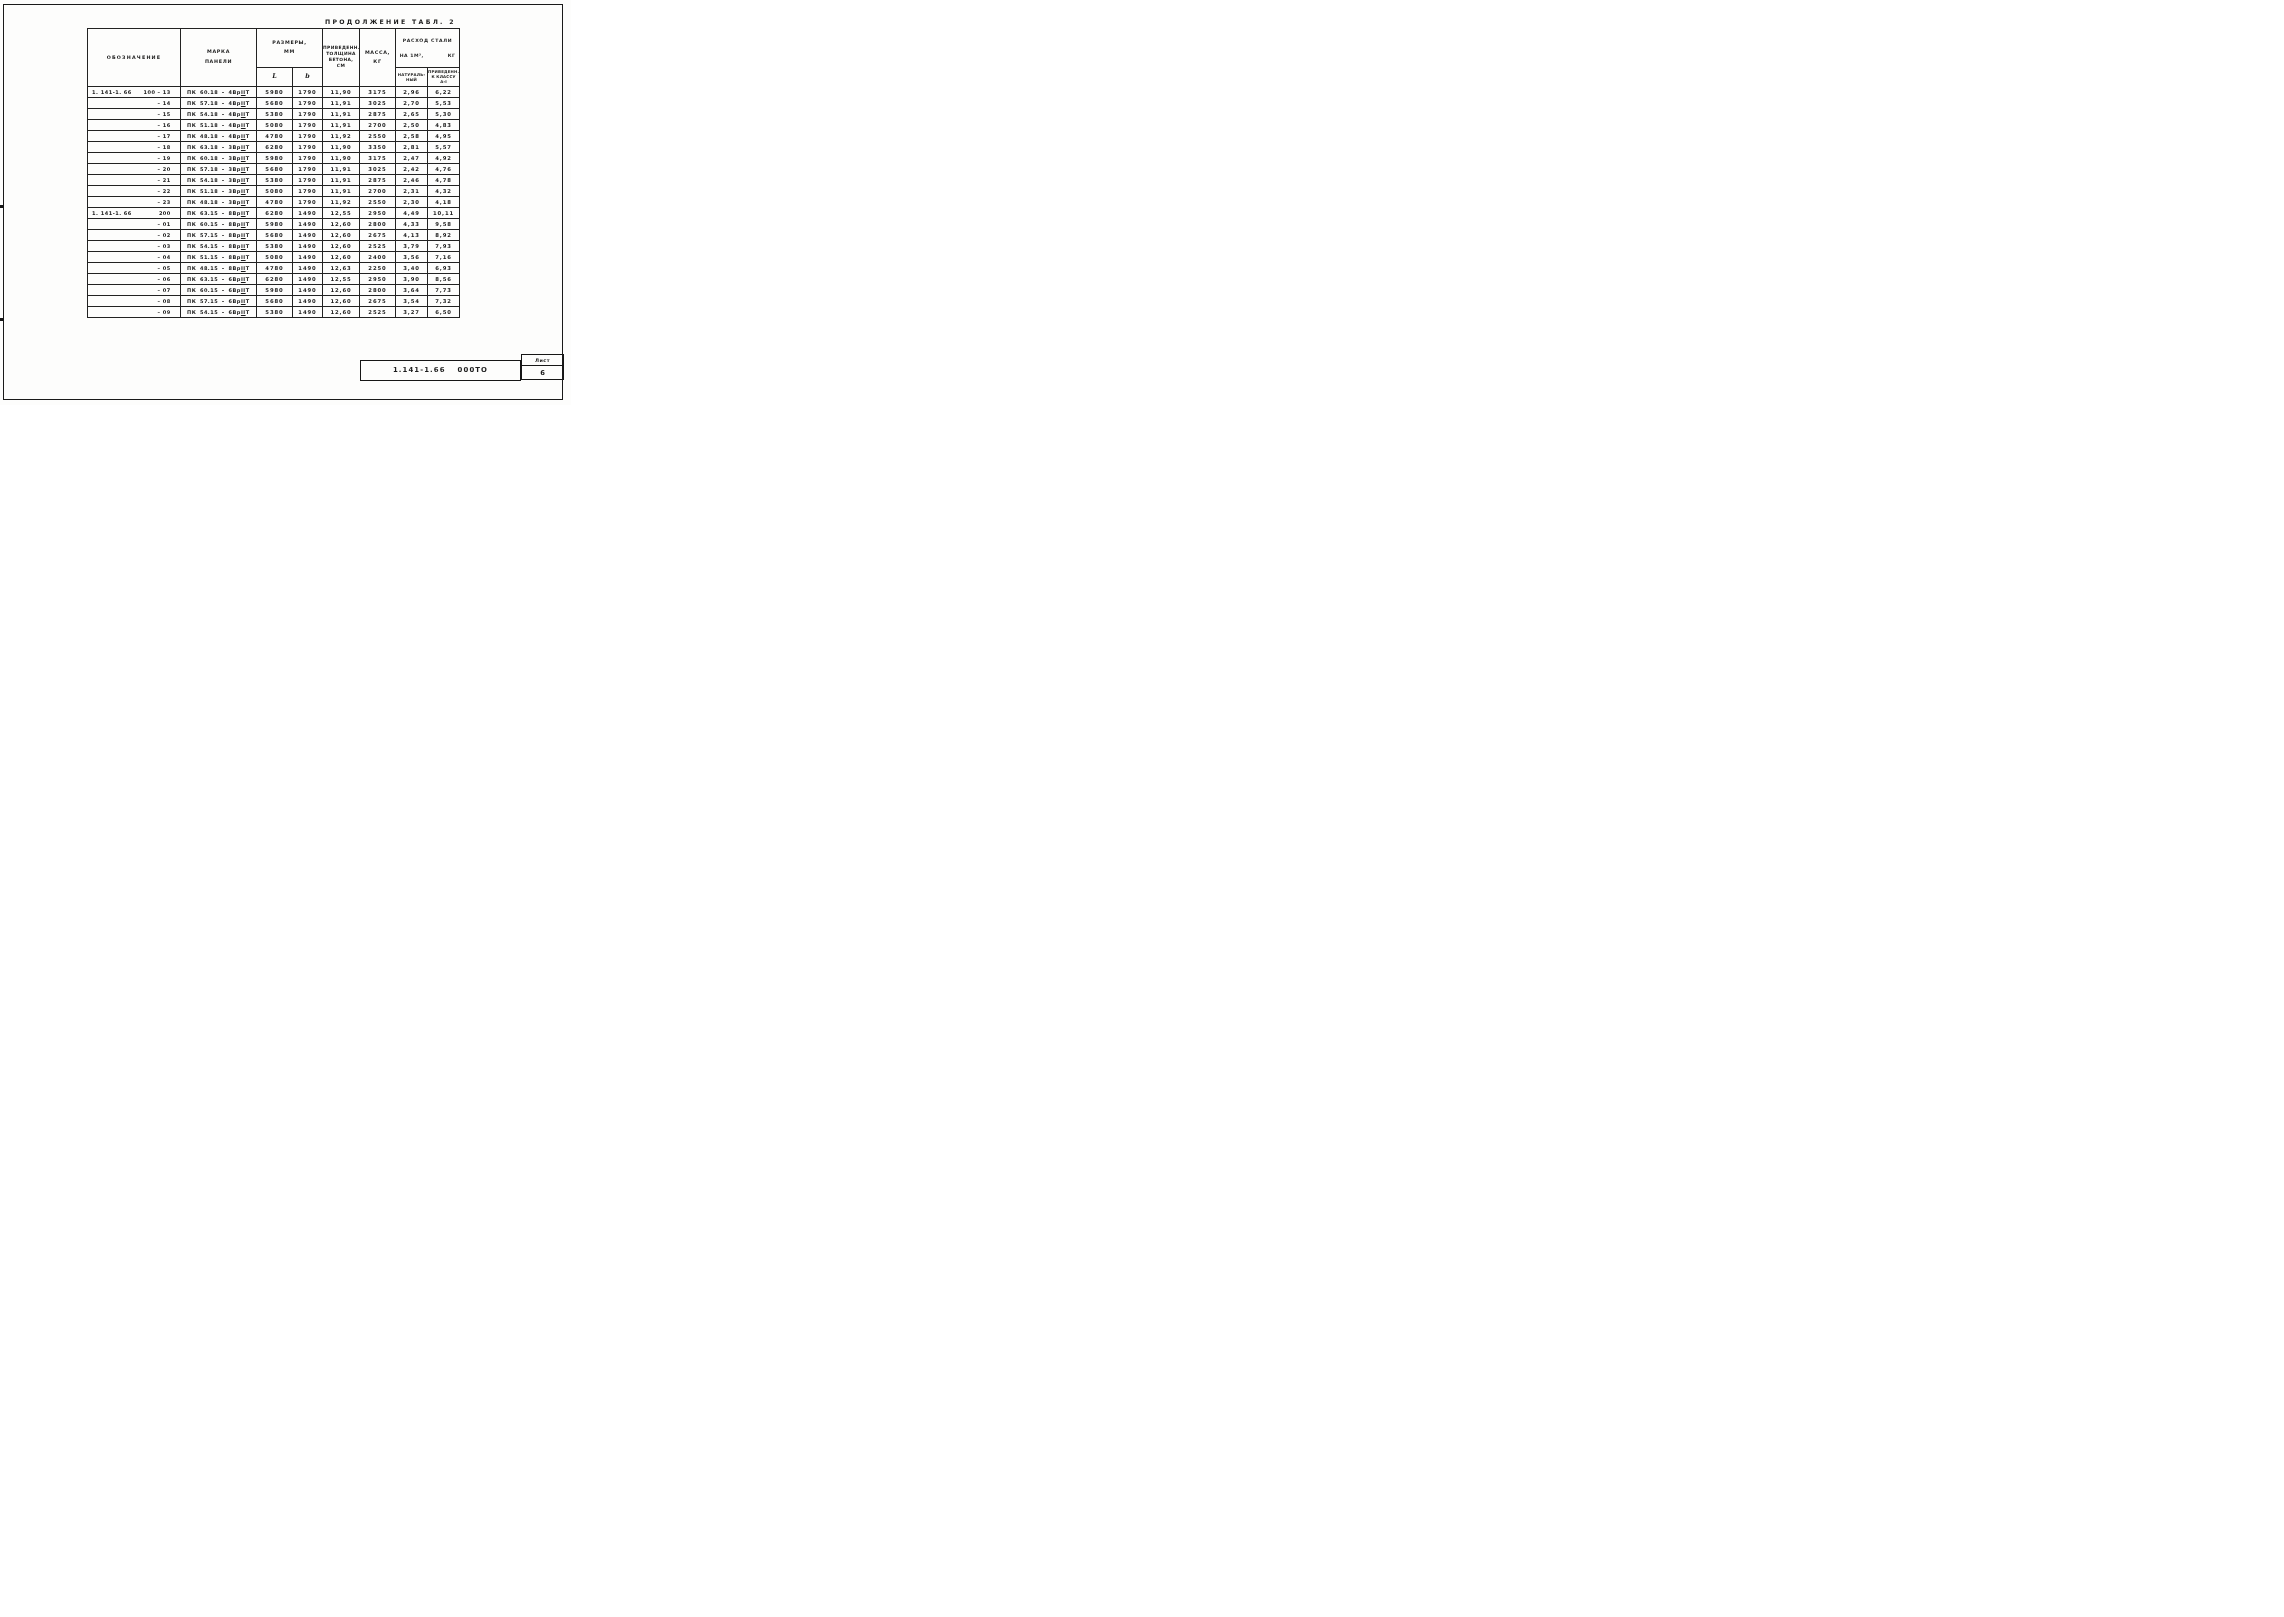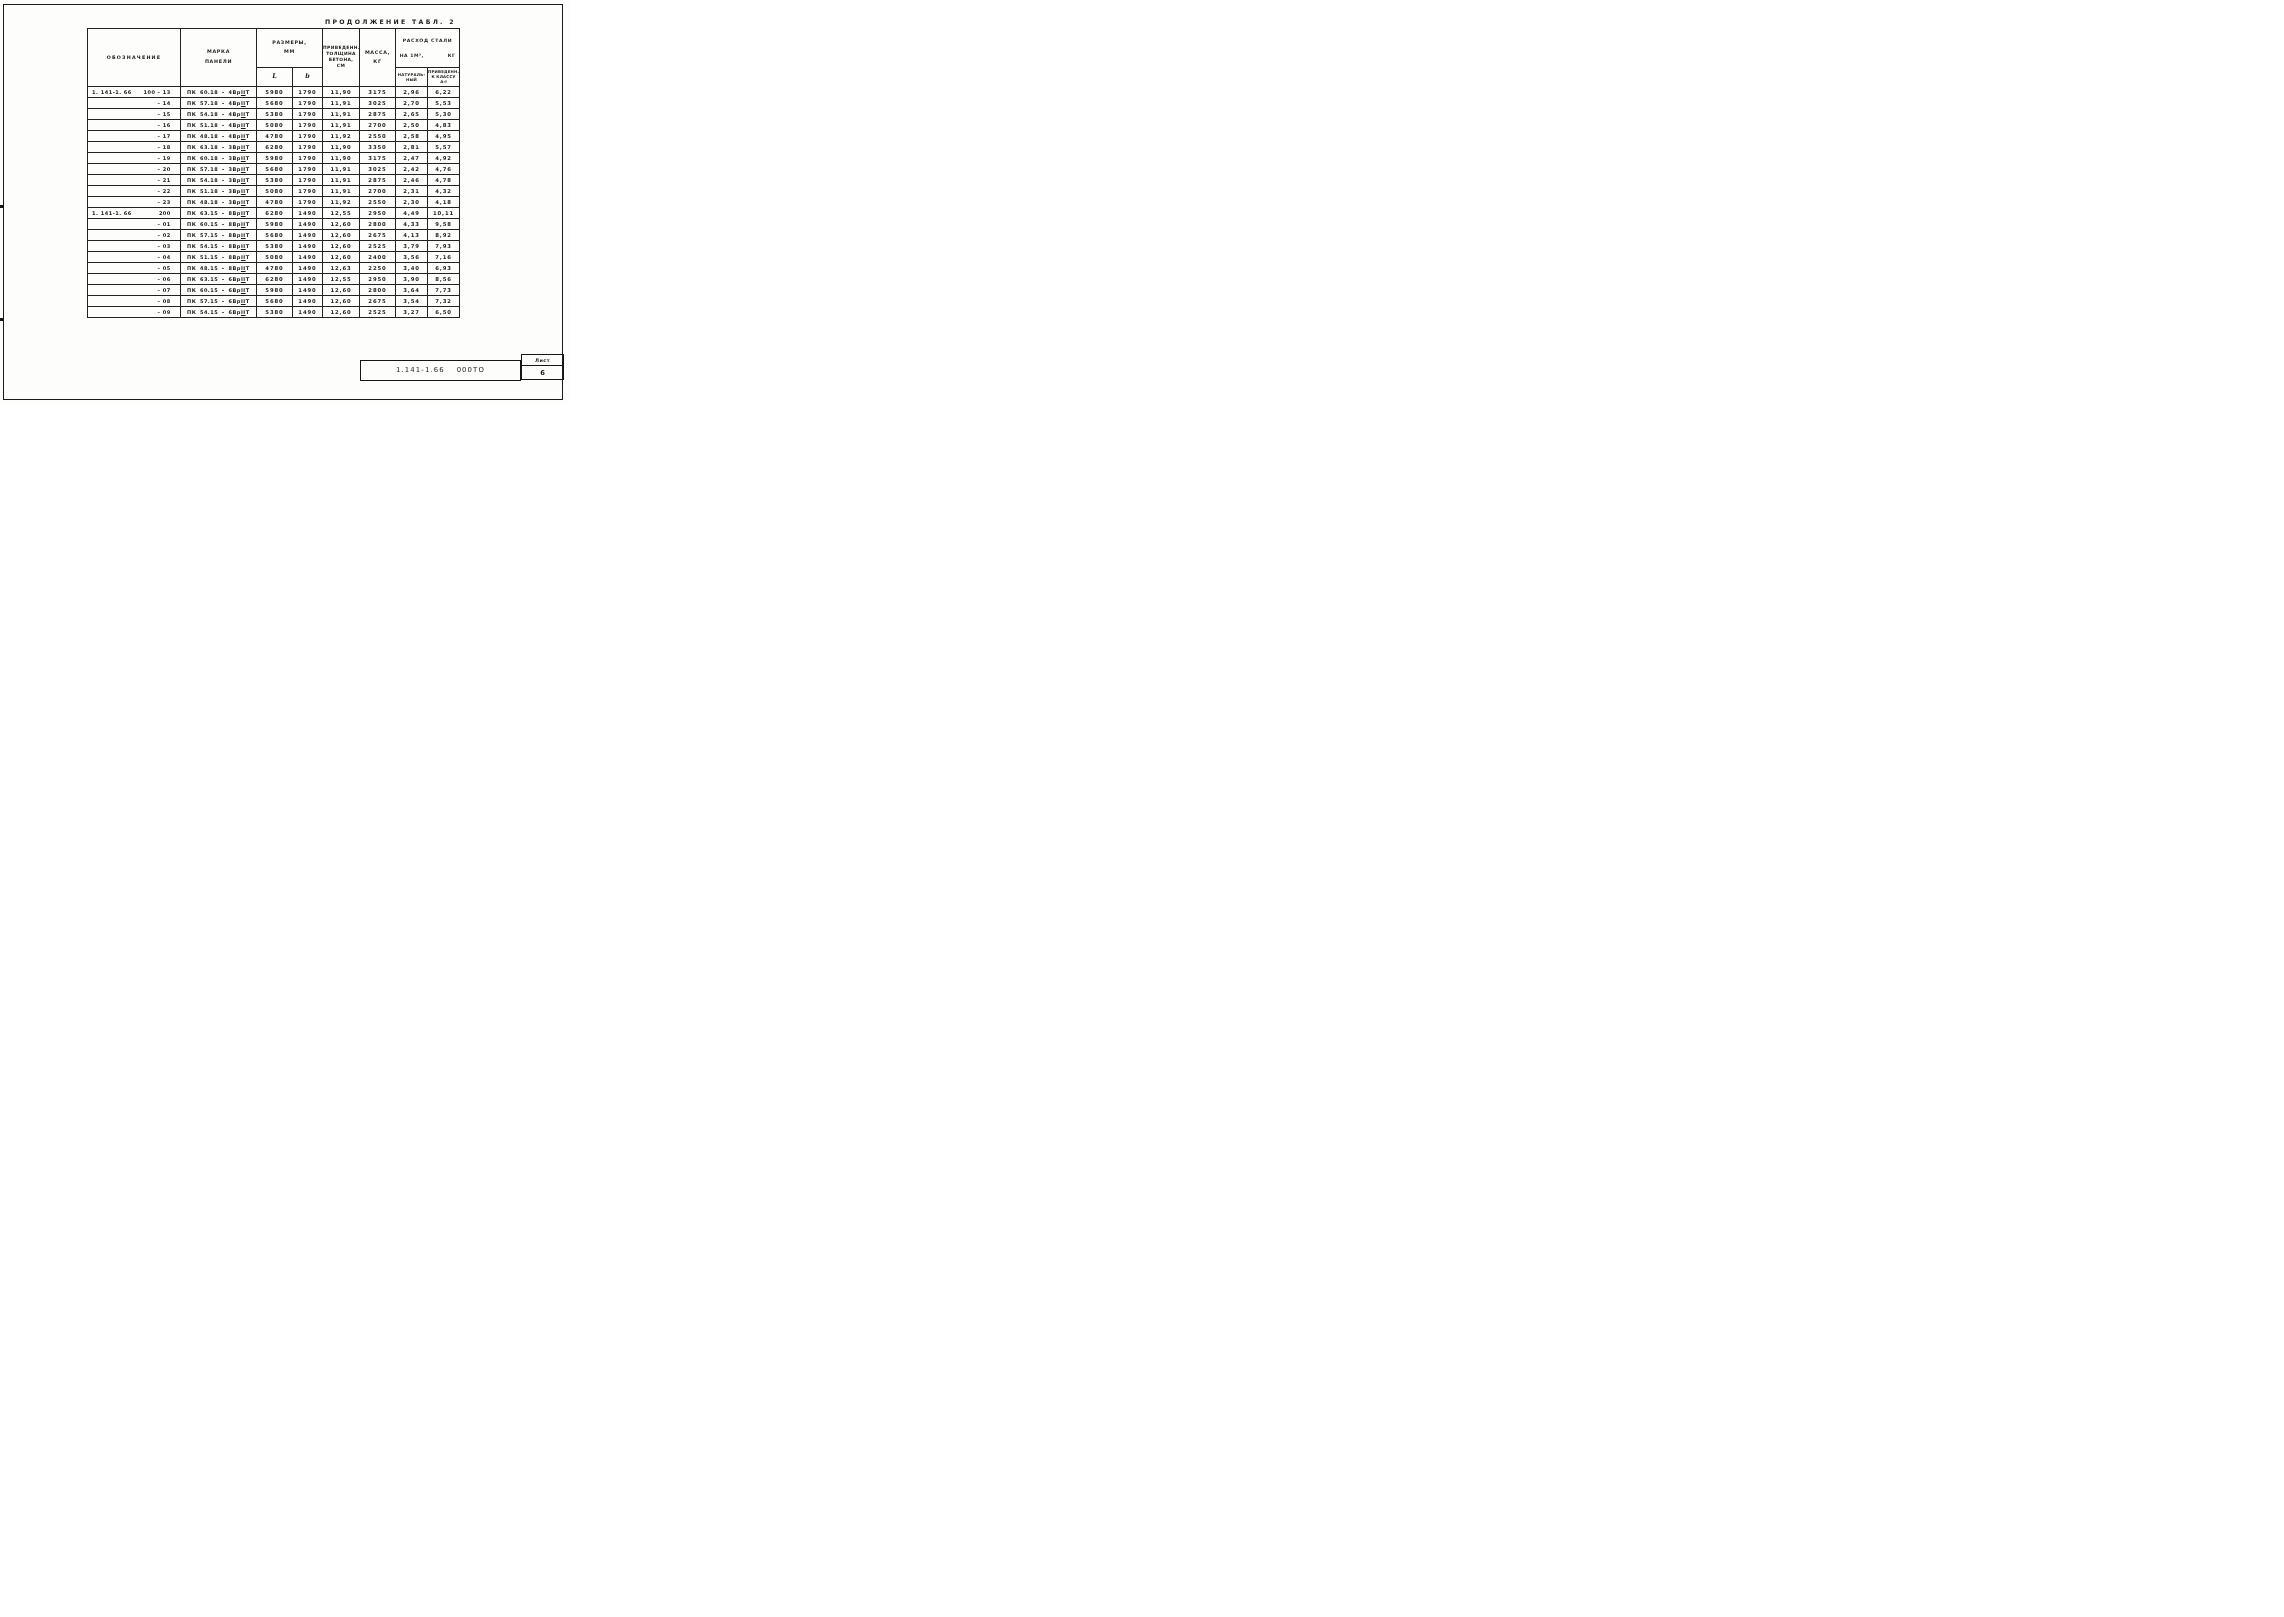--- a/index.html
+++ b/index.html
@@ -116,21 +116,21 @@
   .stamp-doc {
     position: absolute;
     left: 360px; top: 360px;
     width: 161px; height: 20.7px;
     border: 0.7px solid #161616;
     display: flex;
     align-items: center;
     justify-content: center;
     gap: 12px;
     font-size: 6.9px;
-    font-weight: 400;
+    font-weight: 700;
     letter-spacing: 1.1px;
   }
 
   .stamp-sheet {
     position: absolute;
     left: 521px; top: 354px;
     width: 43px; height: 26px;
     border: 0.7px solid #161616;
     display: flex;
     flex-direction: column;

